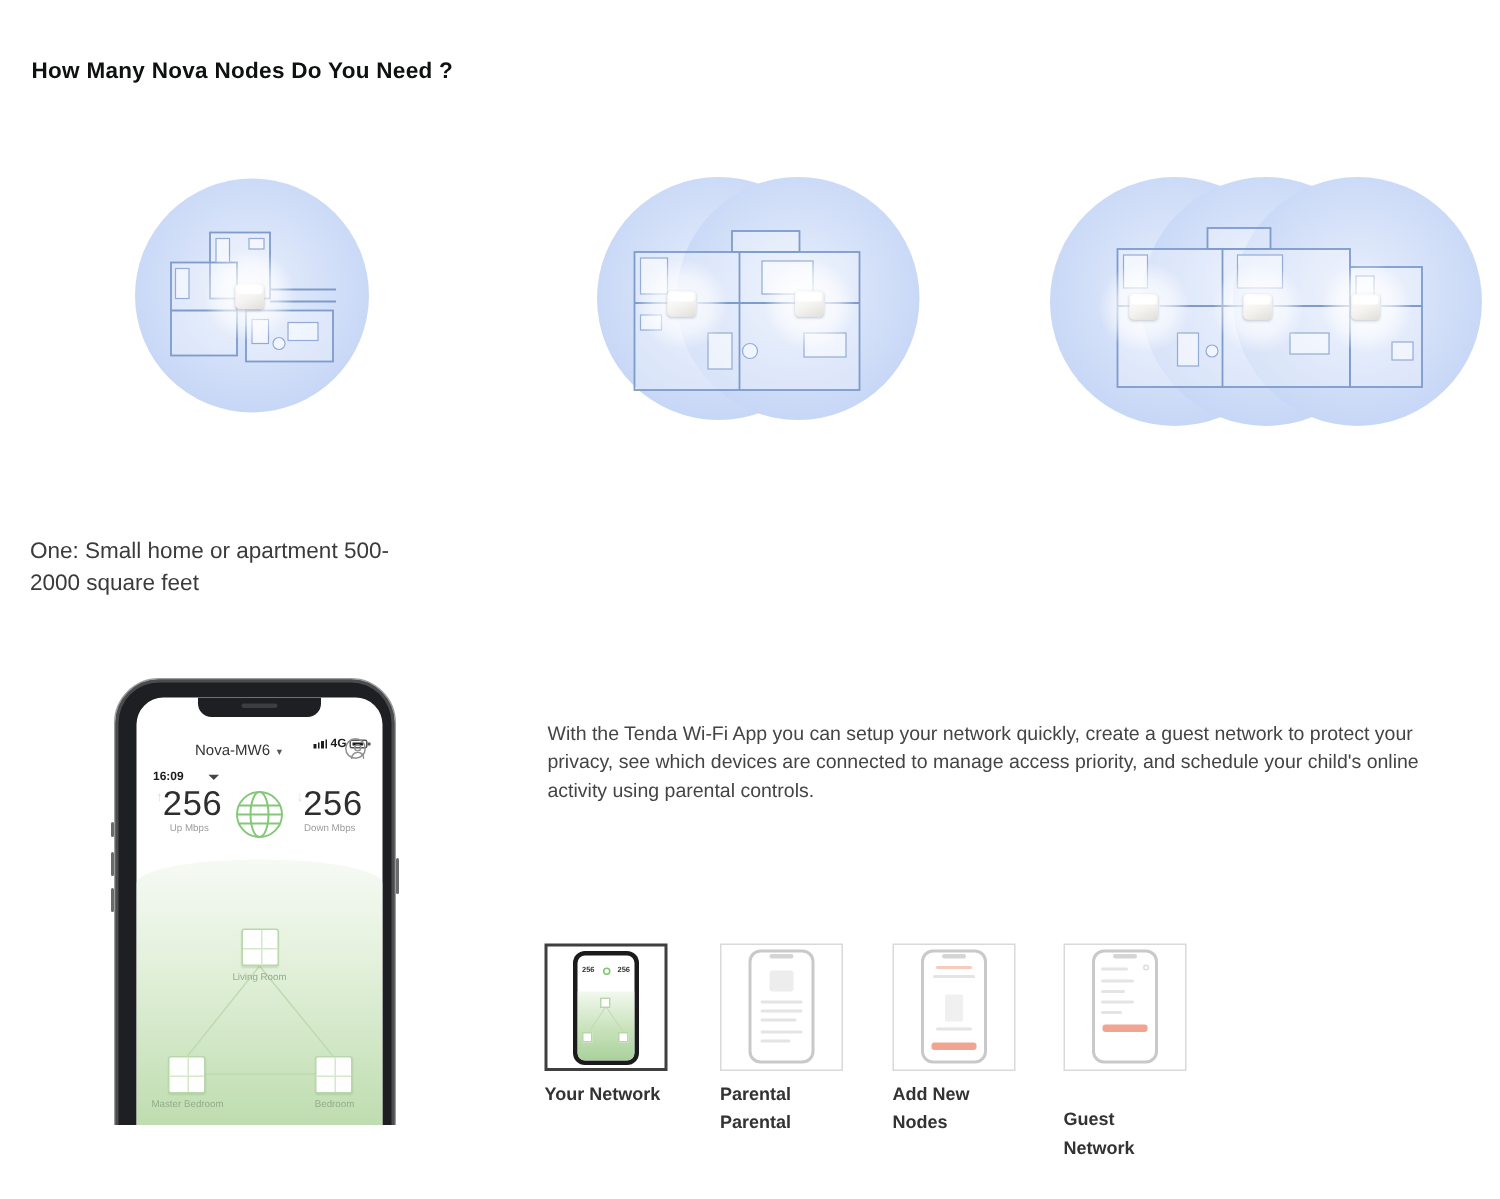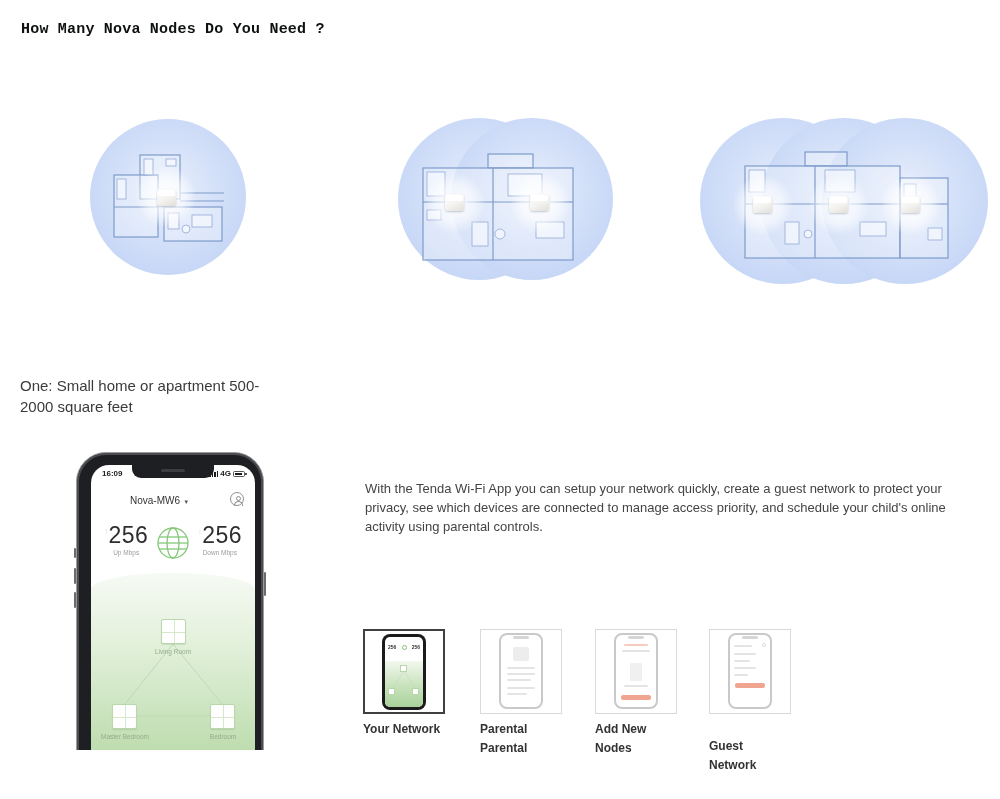--- a/index.html
+++ b/index.html
@@ -2,23 +2,23 @@
 <html><head>
 <meta charset="utf-8">
 <style>
   * { margin:0; padding:0; box-sizing:border-box; }
   body { background:#fff; }
   .page { position:relative; width:1000px; height:799px; background:#ffffff;
           font-family:"Liberation Sans", sans-serif; overflow:hidden; }
 
   
   .sec-title { position:absolute; font-size:15px; font-weight:bold; color:#0f1111; letter-spacing:.2px; }
-  .title-nodes { left:21px; top:21px;font-family:Liberation Mono, monospace; }
+  .title-nodes { left:21px; top:39px; }
   .title-app   { left:365px; top:452px; }
-  .caption { position:absolute; top:375px; font-size:15px; line-height:21px; color:#3b3b3b; }
+  .caption { position:absolute; top:357px; font-size:15px; line-height:21px; color:#3b3b3b; }
   .cap-0 { left:20px;  width:272px; }
   .cap-1 { left:357px; width:296px; }
   .cap-2 { left:691px; width:296px; }
   .app-body { position:absolute; left:365px; top:479px; width:602px;
               font-size:13px; line-height:19px; color:#444; }
 
   
   .illus { position:absolute; }
   .cov-circle { position:absolute; border-radius:50%;
       background:radial-gradient(circle at 50% 46%, #eaf0fc 0%, #d6e2f9 38%, #c7d7f6 72%, #c2d2f4 100%); }
@@ -51,21 +51,21 @@
   .sb-l3 { left:0; top:140px; height:16px; }
   .sb-r1 { right:0; top:120px; height:24px; }
   .phone-screen { position:absolute; left:14px; top:12px; width:164px; height:352px;
       background:#fff; border-radius:18px; overflow:hidden; }
   .notch { position:absolute; left:50%; transform:translateX(-50%); top:0;
       width:82px; height:13px; background:#1e1f22; border-radius:0 0 9px 9px; }
   .notch .slit { position:absolute; left:50%; transform:translateX(-50%); top:4px;
       width:24px; height:3px; background:#3c3d40; border-radius:2px; }
   .statusbar { position:absolute; top:4px; left:11px; right:10px; display:flex;
       justify-content:space-between; align-items:center; font-size:8px; font-weight:bold; color:#1c1c1c; }
-  .sb-left { display:flex; align-items:center; gap:18px; }
+  .sb-left { display:flex; align-items:center; gap:18px;margin-top:44px; }
   .nav-arrow { width:0; height:0; border-bottom:5px solid #444; border-left:5px solid transparent;
       transform:rotate(45deg); margin-top:-2px; }
   .sb-right { display:flex; align-items:center; gap:2px; }
   .sig { display:flex; align-items:flex-end; gap:1px; }
   .sig i { display:block; width:1.5px; background:#1c1c1c; }
   .battery { width:12px; height:6px; border:1px solid #555; border-radius:1.5px; position:relative; }
   .battery i { position:absolute; left:1px; top:1px; bottom:1px; width:7px; background:#1c1c1c; }
   .battery::after { content:""; position:absolute; right:-2.5px; top:1px; width:1.5px; height:2px; background:#555; }
   .appbar { position:absolute; top:25px; left:11px; right:11px; display:flex;
       justify-content:space-between; align-items:center; }

